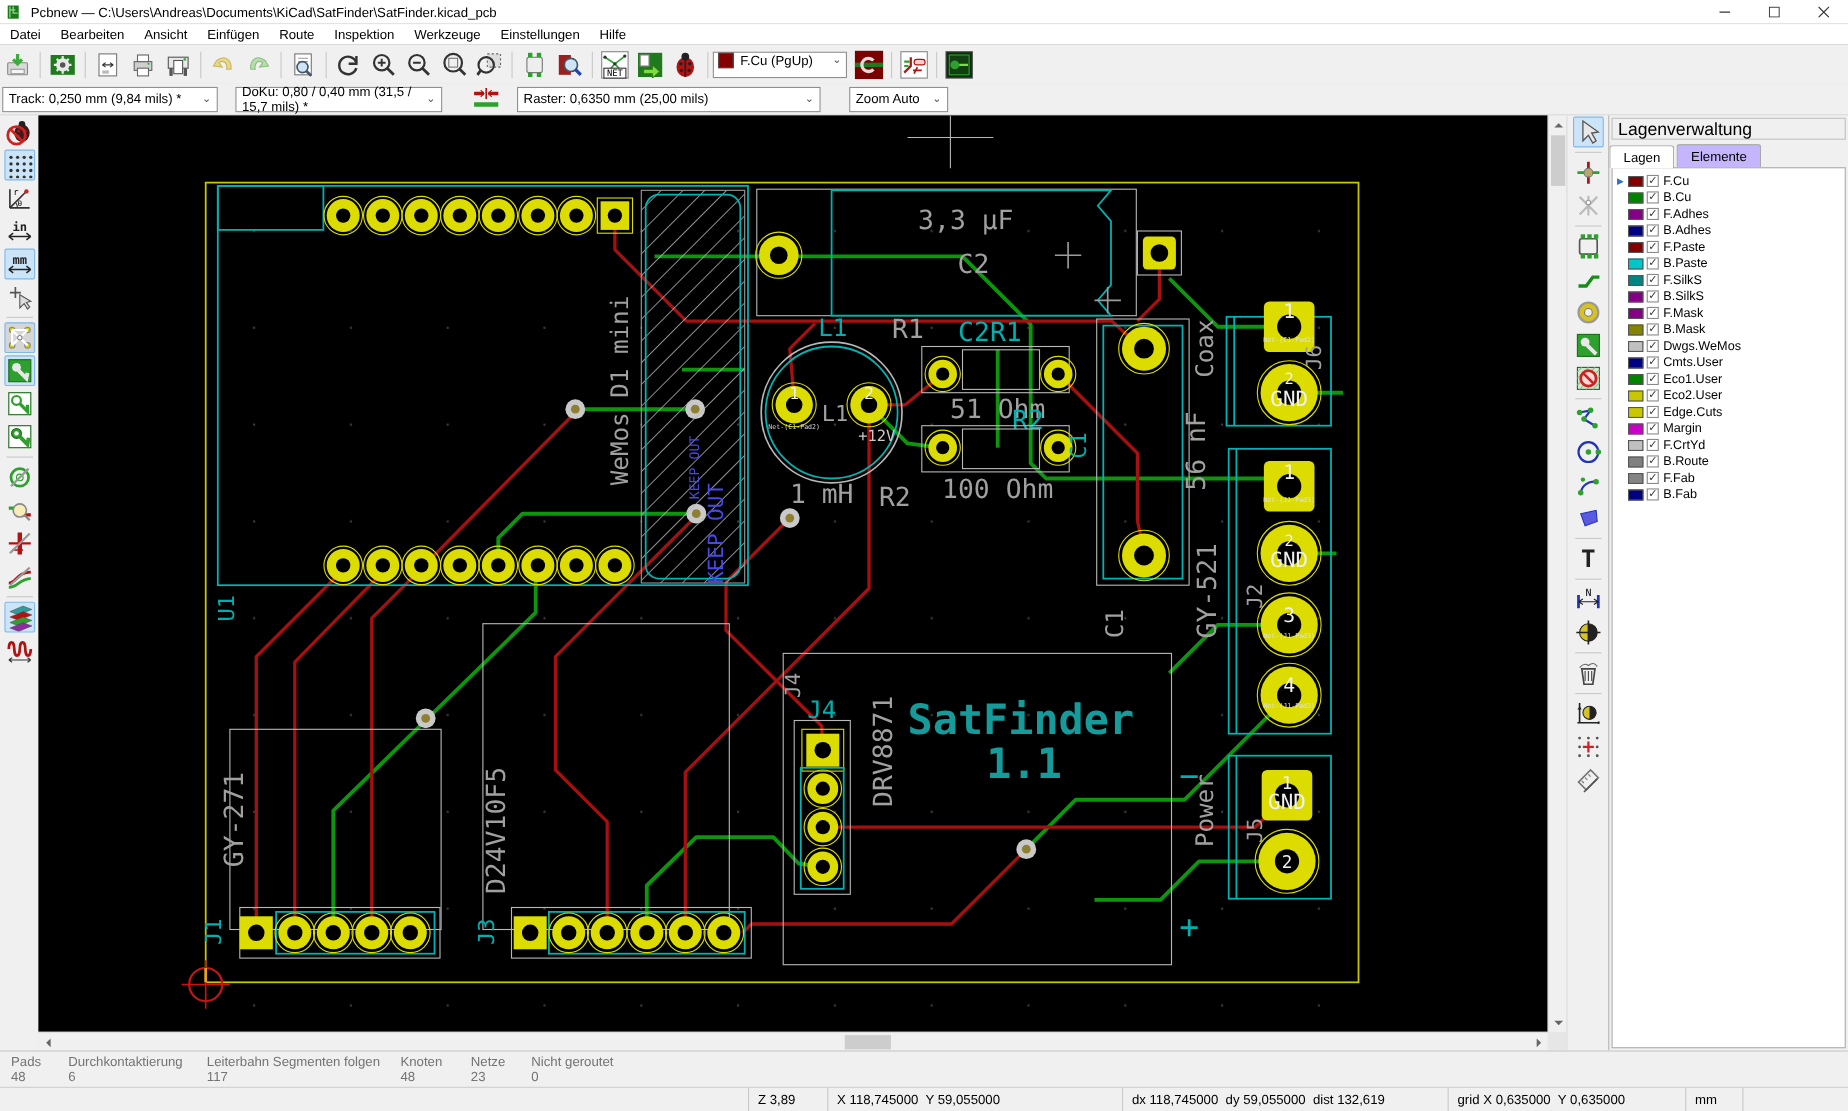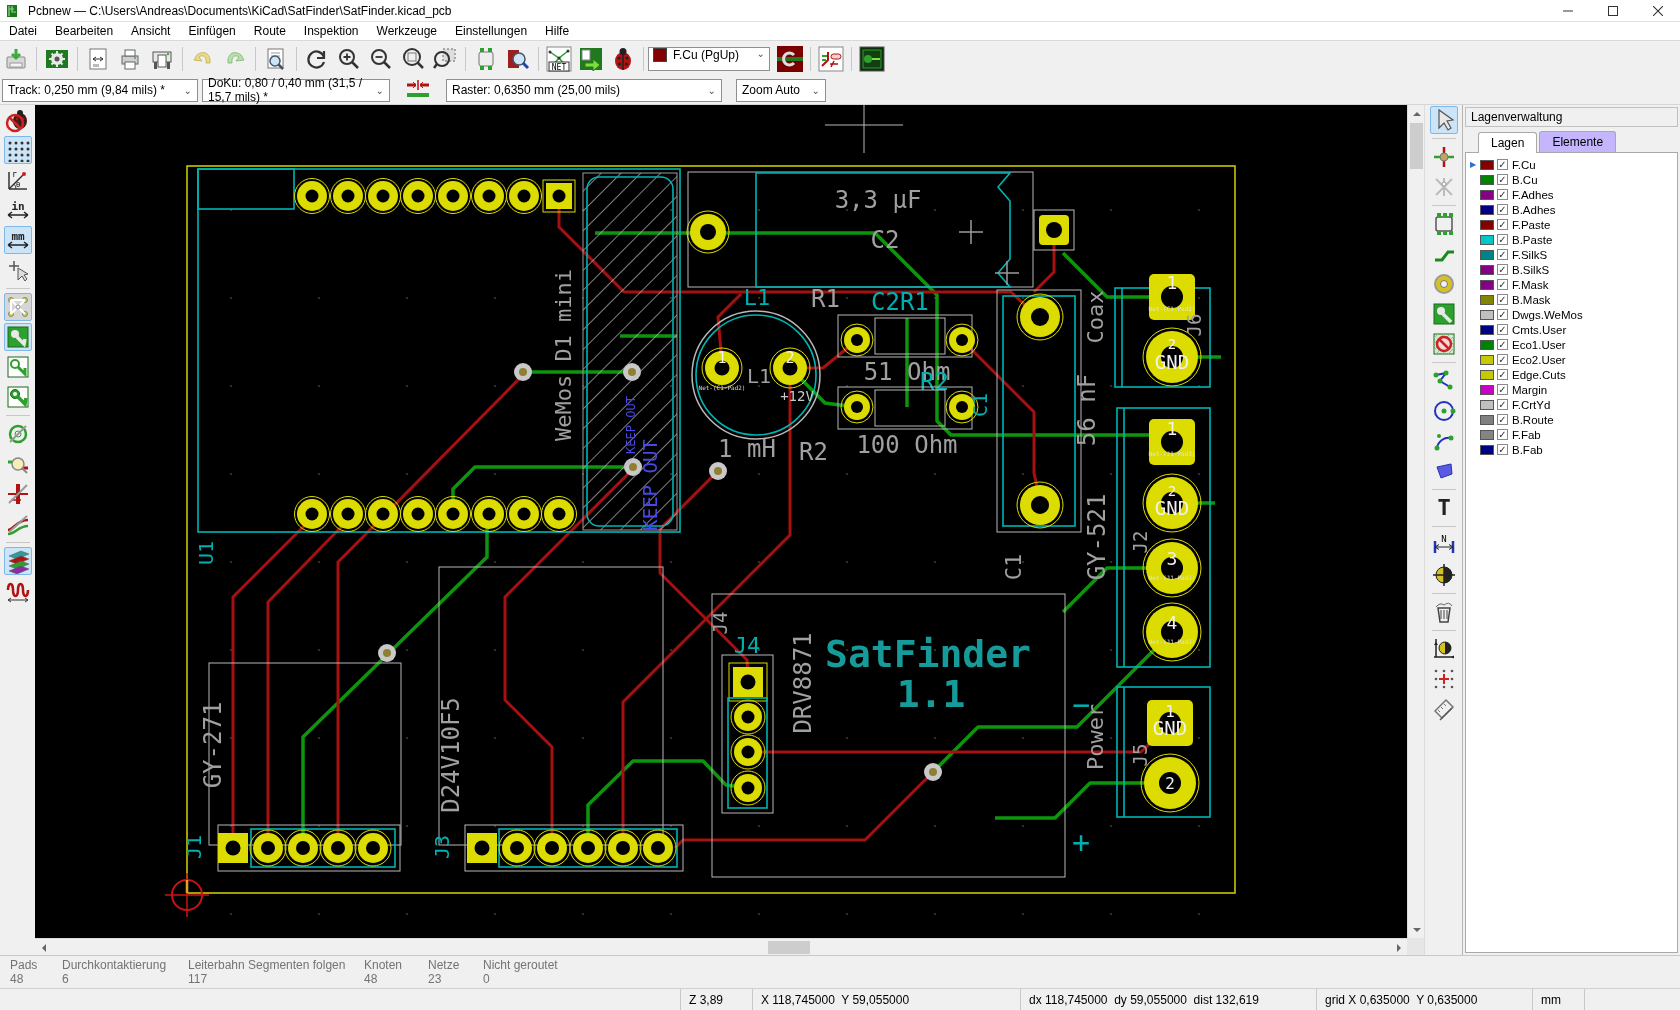--- a/index.html
+++ b/index.html
@@ -19,40 +19,40 @@
   #toolbar-aux { position:absolute; left:0; top:76px; width:1680px; height:29px; background:#f0f0f0;
     display:flex; align-items:center; border-bottom:1px solid #d5d5d5; }
   .tb { width:28px; height:28px; margin:0 2px; display:flex; align-items:center; justify-content:center; border-radius:2px; }
   .tb svg { display:block; }
   .tbsep { width:1px; height:24px; background:#c8c8c8; margin:0 4px; }
   .seldrop { height:24px; background:#fff; border:1px solid #8f8f8f; display:flex; align-items:flex-start;
     padding:0 4px; font-size:12px; color:#000; }
   .seldrop .chev { margin-left:auto; color:#555; font-size:10px; padding-left:8px; }
   .swatch { width:14px; height:14px; background:#840000; border:1px solid #444; margin-right:6px; }
   .auxdrop { height:23px; background:#fff; border:1px solid #8f8f8f; display:flex; align-items:center;
-    padding:0 5px; font-size:12px; margin-right:4px; color:#000; }
+    padding:0 5px; font-size:12px; margin-right:16px; color:#000; }
   .auxdrop .chev { margin-left:auto; color:#555; font-size:10px; padding-left:10px; }
   #left-toolbar { position:absolute; left:0; top:105px; width:35px; height:850px; background:#f0f0f0;
     display:flex; flex-direction:column; align-items:center; }
   #left-toolbar .tb, #right-toolbar .tb { margin:1px 0; }
   .sel { background:#cce4f7; border:1px solid #7fb8e8; }
   .lsep { width:24px; height:1px; background:#c8c8c8; margin:3px 0; }
   #canvas { position:absolute; left:35px; top:105px; width:1372px; height:833px; background:#000; }
   #vscroll { position:absolute; left:1407px; top:105px; width:17px; height:833px; background:#f0f0f0; border-left:1px solid #dcdcdc; }
   #vscroll .thumb { position:absolute; left:2px; top:18px; width:13px; height:46px; background:#cdcdcd; }
   #hscroll { position:absolute; left:35px; top:938px; width:1372px; height:17px; background:#f0f0f0; border-top:1px solid #dcdcdc; }
   #hscroll .thumb { position:absolute; left:733px; top:2px; width:42px; height:13px; background:#cdcdcd; }
   .sarrow { position:absolute; width:17px; height:17px; display:flex; align-items:center; justify-content:center; }
   .tri { width:0; height:0; border:4px solid transparent; }
   #right-toolbar { position:absolute; left:1424px; top:105px; width:38px; height:850px; background:#f0f0f0;
     display:flex; flex-direction:column; align-items:center; border-left:1px solid #dcdcdc; }
   #layer-panel { position:absolute; left:1462px; top:105px; width:218px; height:850px; background:#f0f0f0;
     border-left:1px solid #b5b5b5; display:flex; flex-direction:column; }
-  #panel-title { height:20px; background:#f0f0f0; border:1px solid #c0c0c0; margin:2px; padding:2px 5px; font-size:12px; }
-  #panel-tabs { display:flex; margin:2px 2px 0 15px; }
+  #panel-title { height:20px; background:#f0f0f0; border:1px solid #c0c0c0; margin:2px; padding:2px 5px; font-size:16px; }
+  #panel-tabs { display:flex; margin:2px 2px 0 0; }
   .ptab { padding:3px 12px; font-size:12px; border:1px solid #a9a9a9; border-bottom:none; background:#c4b5fd;
     border-radius:3px 3px 0 0; margin-right:2px; }
   .ptab.active { background:#fff; position:relative; top:1px; }
   #layer-list { flex:1; background:#fff; border:1px solid #a9a9a9; margin:0 2px 2px 2px; padding:4px 0; overflow:hidden; }
   .lrow { display:flex; align-items:center; height:15px; padding-left:4px; }
   .lrow .arrow { width:10px; font-size:8px; color:#2b6fd4; }
   .lrow .lsw { width:14px; height:10px; border:1px solid #555; margin-right:3px; }
   .lrow .cb { width:11px; height:11px; border:1px solid #8a8a8a; background:#fff; margin-right:4px;
     font-size:10px; line-height:10px; color:#333; text-align:center; }
   .lrow .lname { font-size:11.5px; color:#000; }

